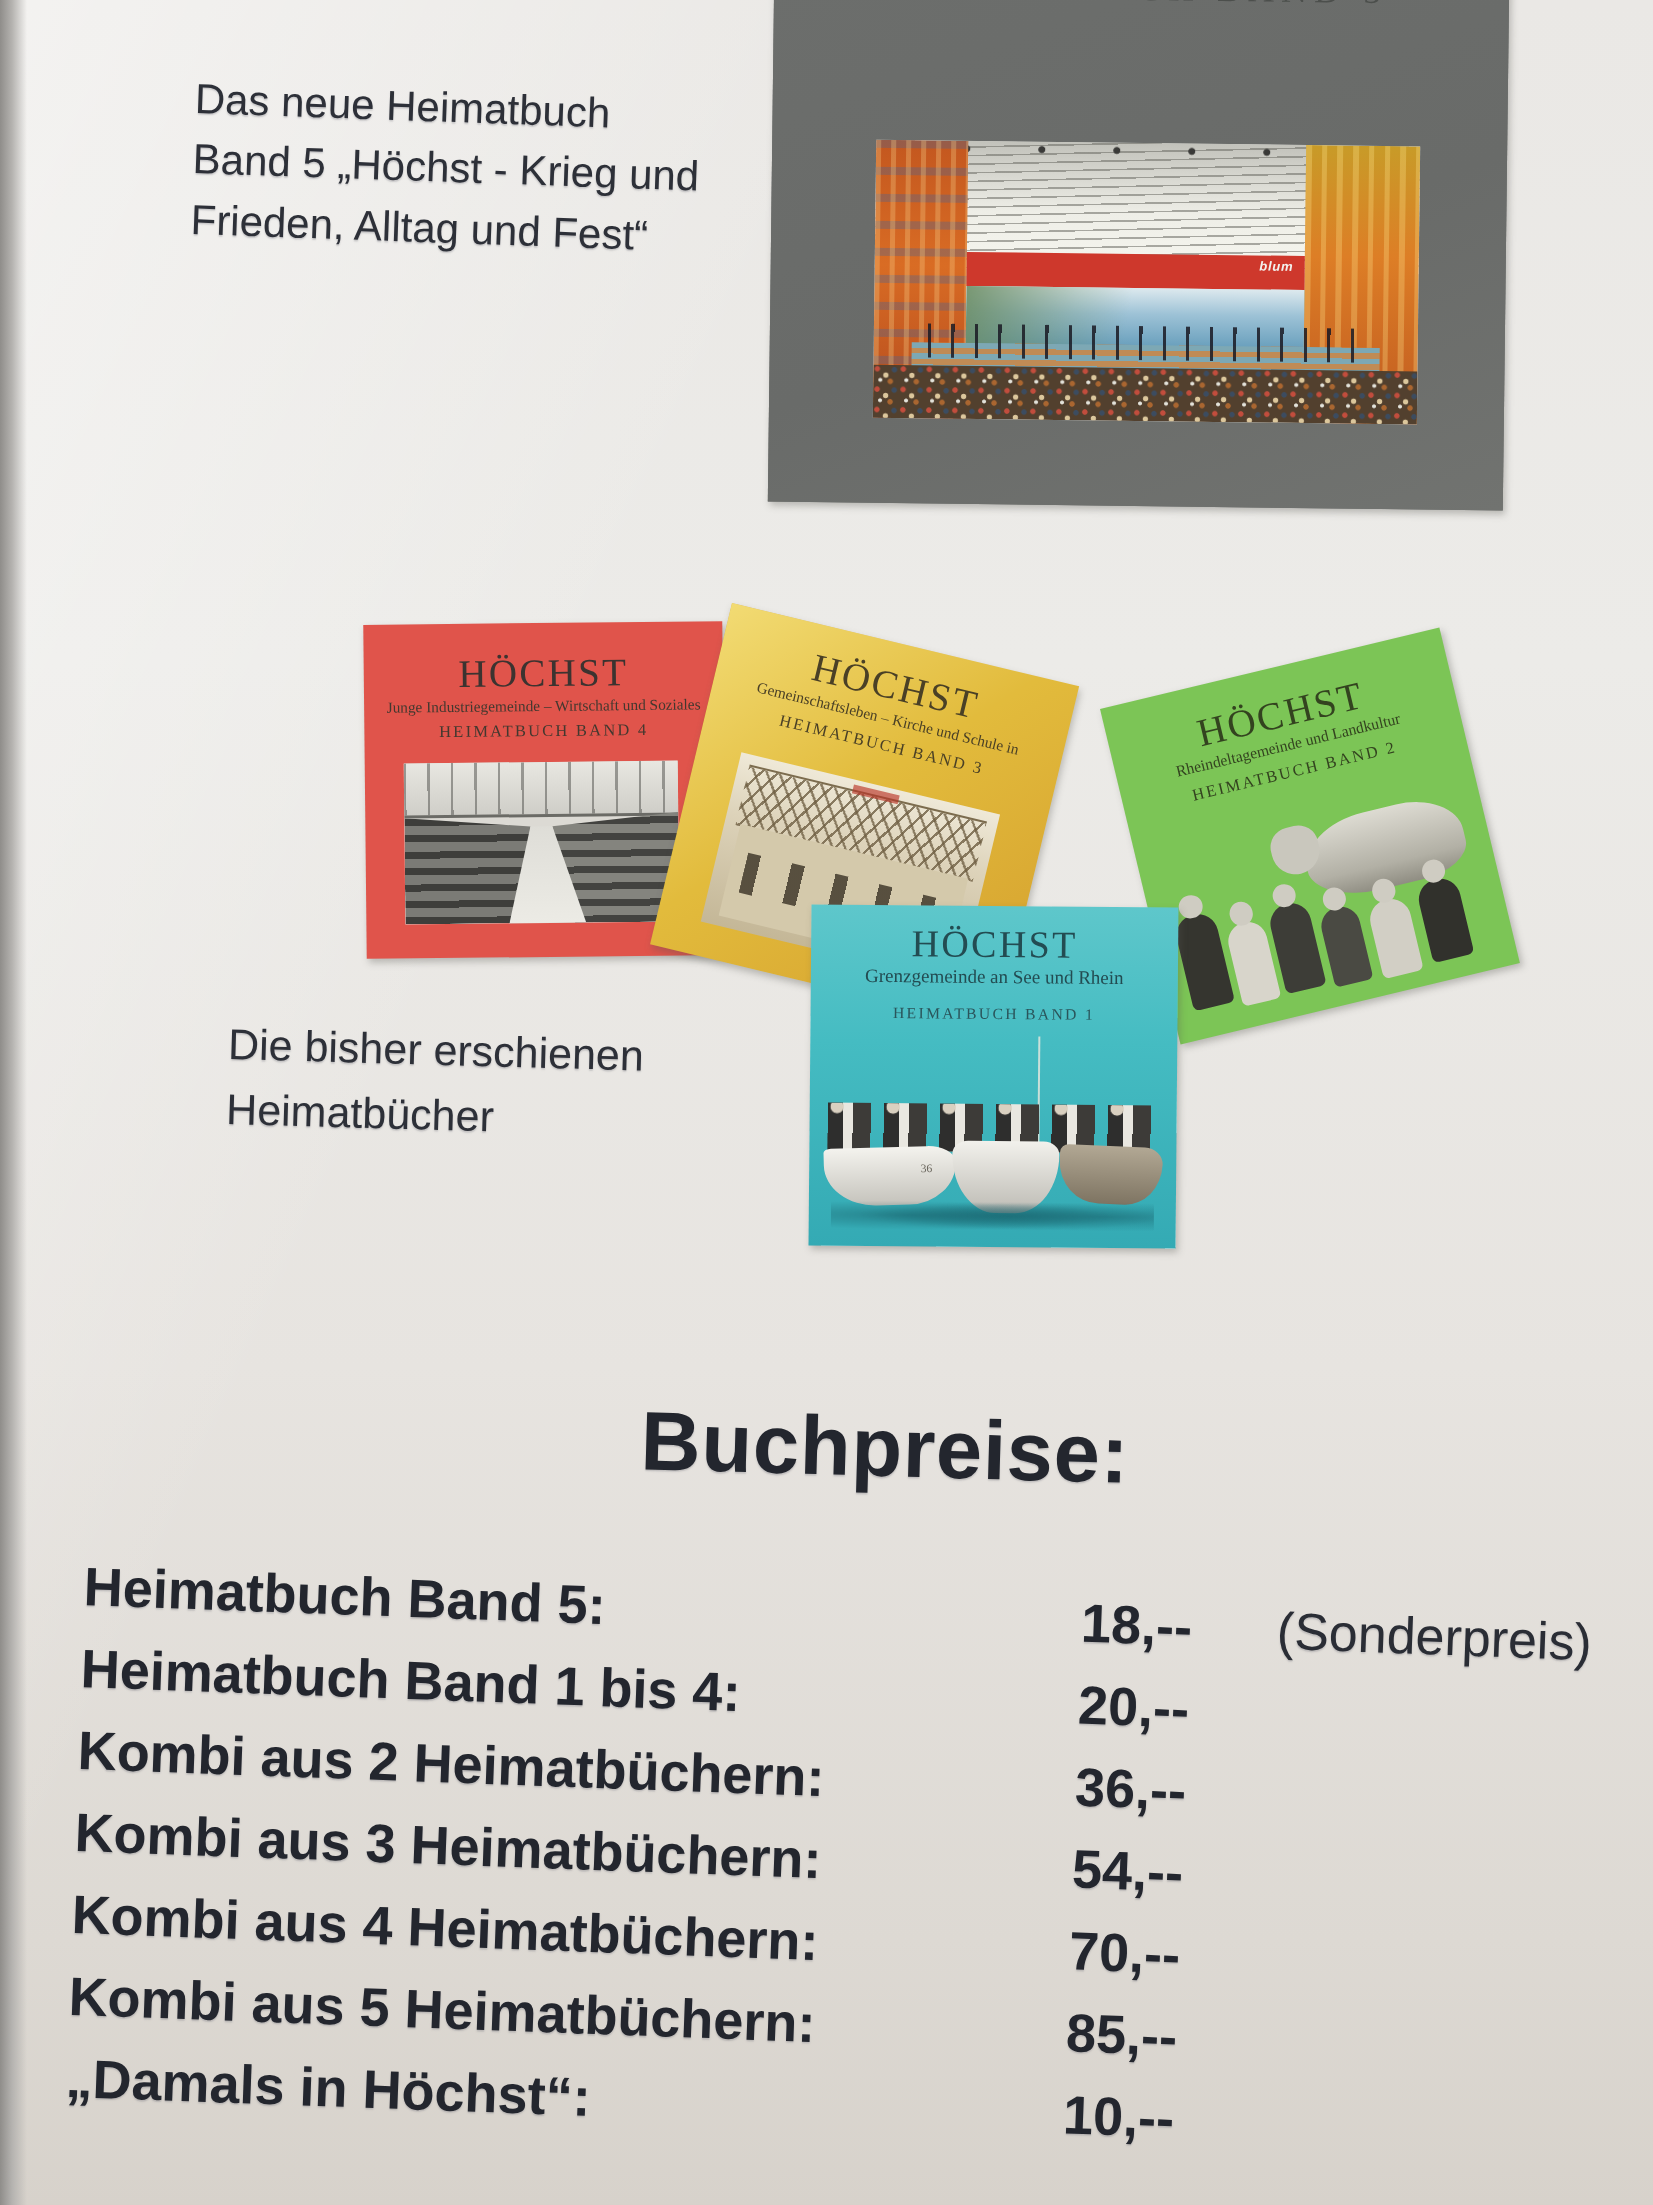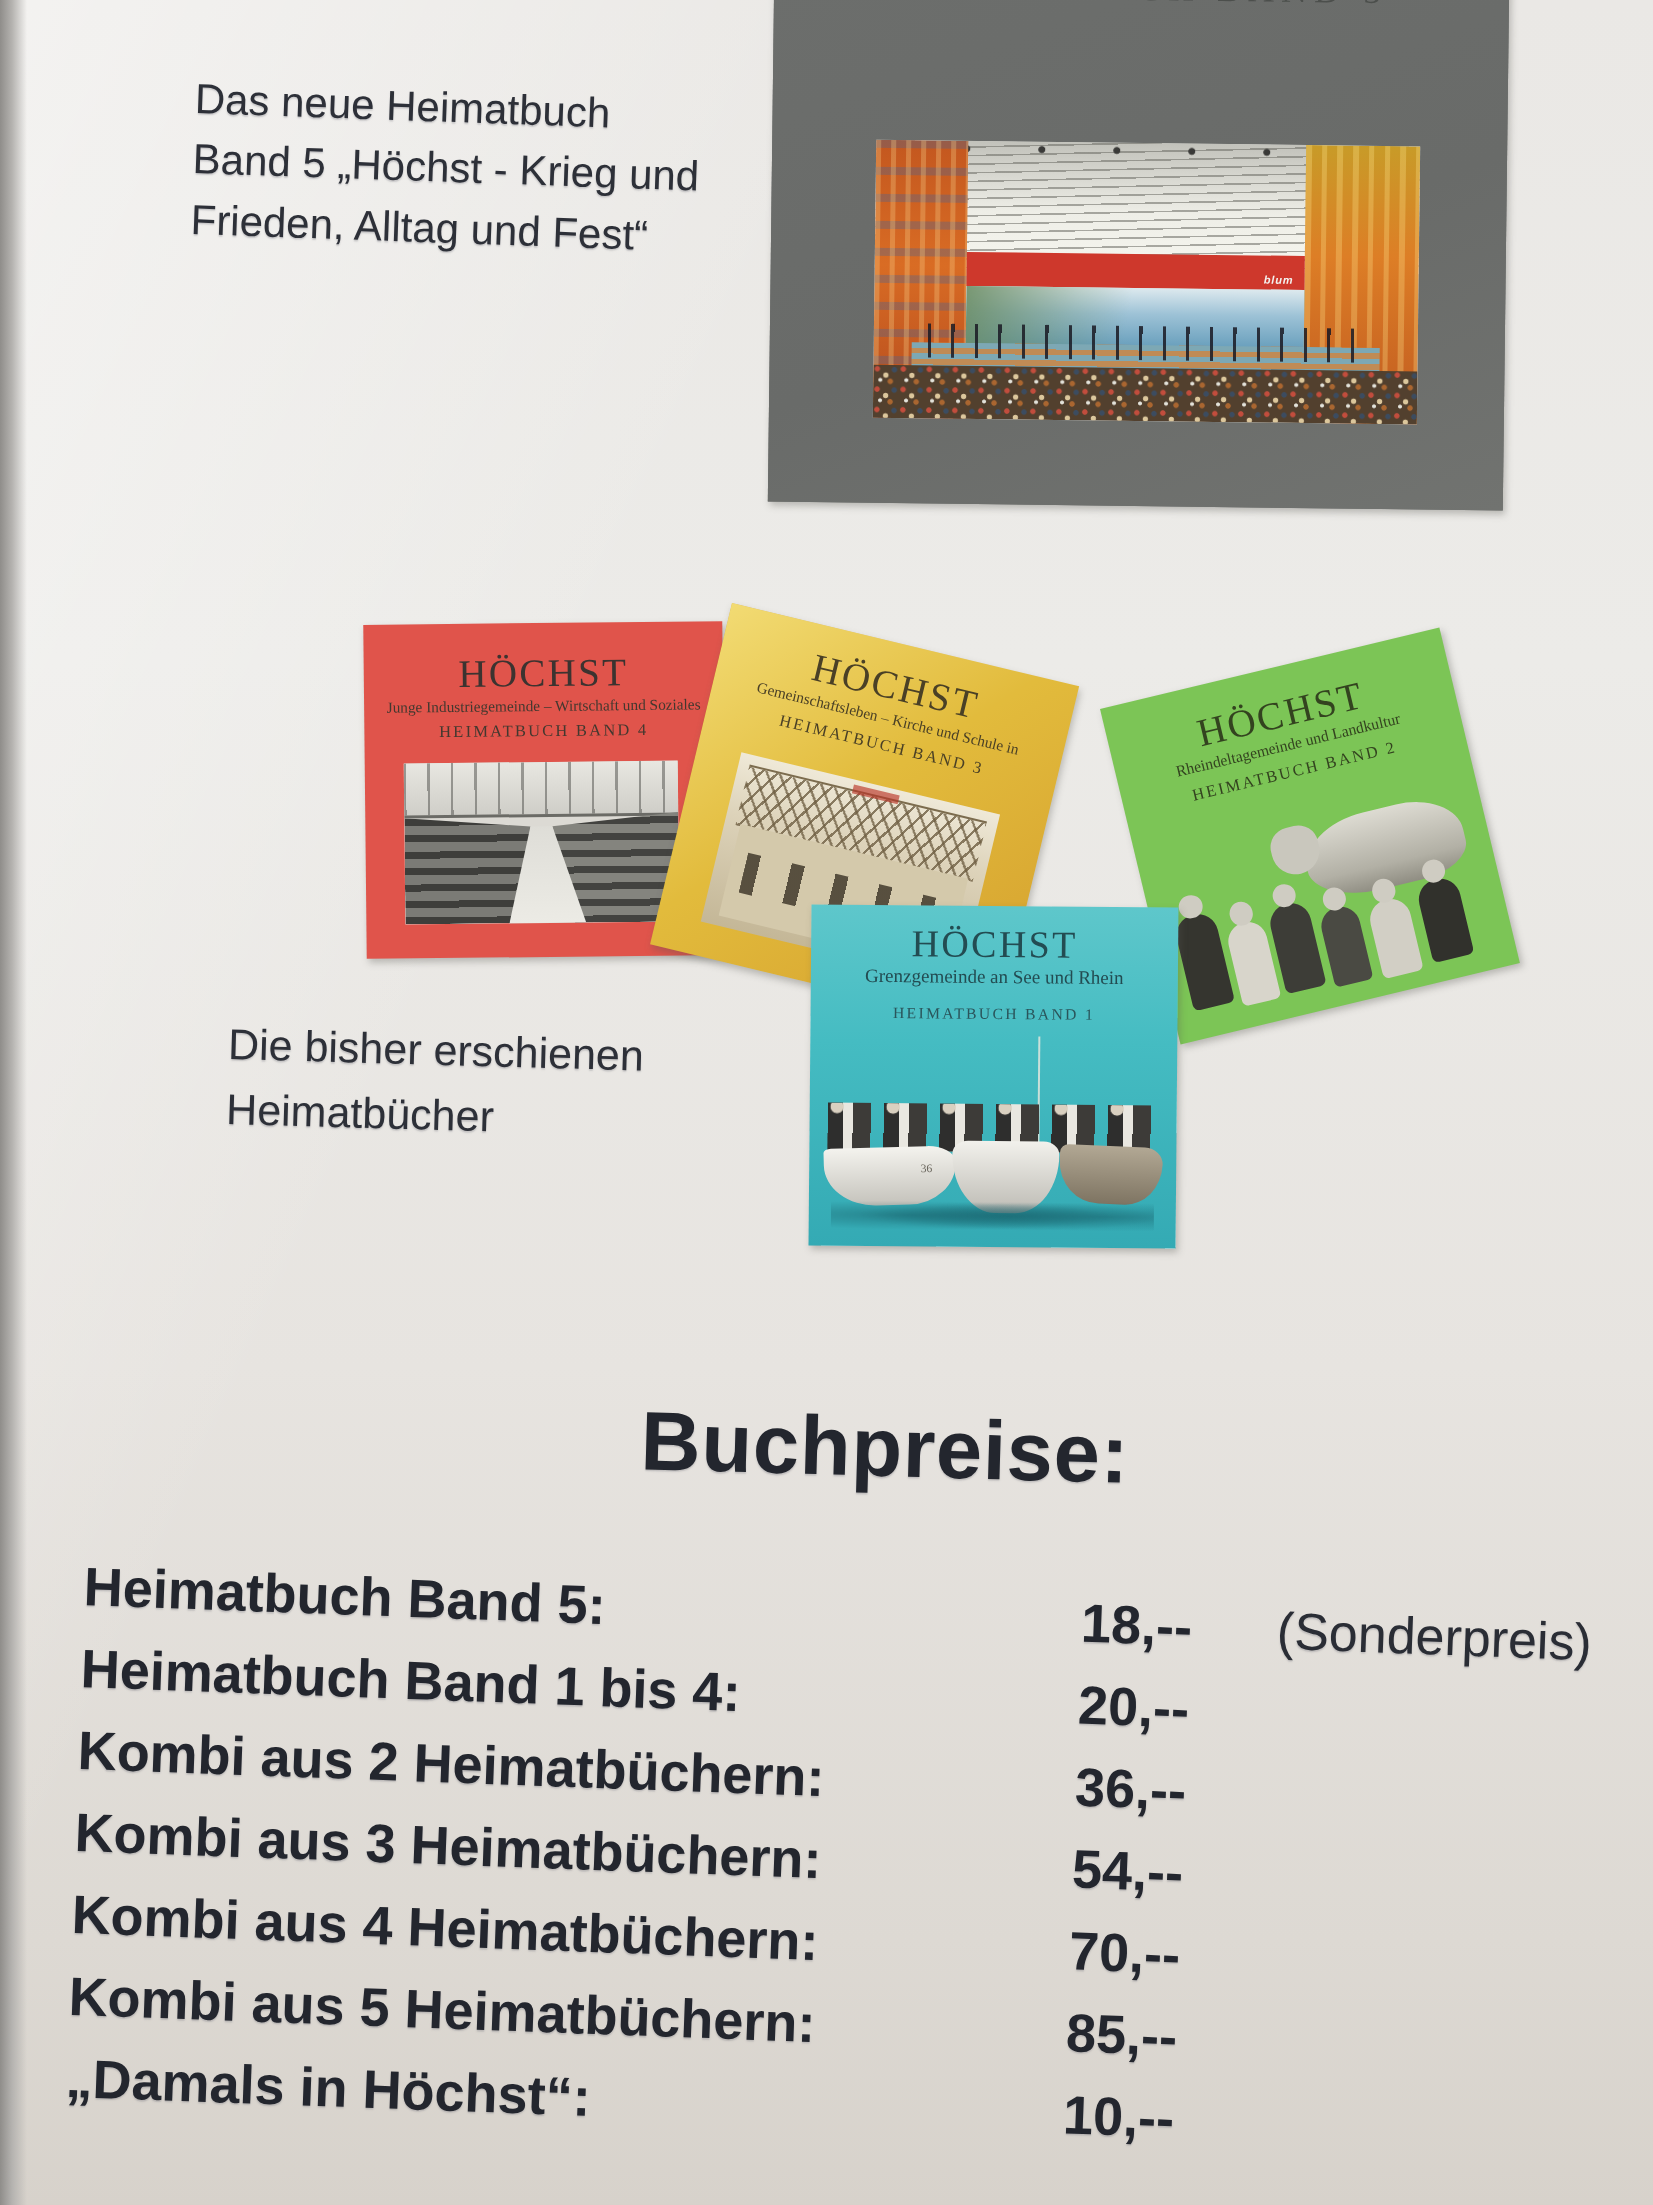--- a/index.html
+++ b/index.html
@@ -38,22 +38,22 @@
   .b5ltower{position:absolute;left:0;top:0;width:17%;height:100%;
     background:
       repeating-linear-gradient(90deg, rgba(255,224,150,.28) 0 4.7px, rgba(0,0,0,0) 4.7px 15px),
       repeating-linear-gradient(0deg, rgba(70,100,150,.35) 0 7.8px, rgba(0,0,0,0) 7.8px 27px),
       linear-gradient(180deg,#c3571f 0%,#d96c24 45%,#b34a1e 100%);}
   .b5rtower{position:absolute;right:0;top:0;width:21%;height:100%;
     background:
       repeating-linear-gradient(90deg, rgba(255,230,140,.3) 0 5.5px, rgba(0,0,0,0) 5.5px 15.7px),
       linear-gradient(180deg,#c89b28 0%,#dd7e26 40%,#c05a20 100%);}
   .b5banner{position:absolute;left:17%;right:21%;top:40%;height:12%;background:#ce382c;}
-  .b5banner .blum{position:absolute;right:11px;top:18px;color:#f3f1ee;font-style:italic;
-    font-weight:bold;font-size:11px;letter-spacing:0.8px;}
+  .b5banner .blum{position:absolute;right:11px;top:3px;color:#f3f1ee;font-style:italic;
+    font-weight:bold;font-size:13px;letter-spacing:0.8px;}
   .b5pano{position:absolute;left:17%;right:21%;top:52%;height:21%;
     background:
       linear-gradient(100deg, rgba(104,138,94,.85) 0%, rgba(104,138,94,.25) 32%, rgba(0,0,0,0) 48%),
       linear-gradient(180deg,#dde9ee 0%,#9dc2d6 45%,#6aa0bd 100%);}
   .b5stage{position:absolute;left:7%;right:7%;top:72.5%;height:10.5%;
     background:repeating-linear-gradient(180deg,#7da8b4 0 5.5px,#c08b55 5.5px 11px);}
   .b5dancers{position:absolute;left:10%;right:10%;top:66%;height:12%;
     background:repeating-linear-gradient(90deg, rgba(25,25,35,.85) 0 3.1px, rgba(0,0,0,0) 3.1px 23.5px);}
   .b5crowd{position:absolute;left:0;right:0;top:81%;height:19%;
     background-image:

